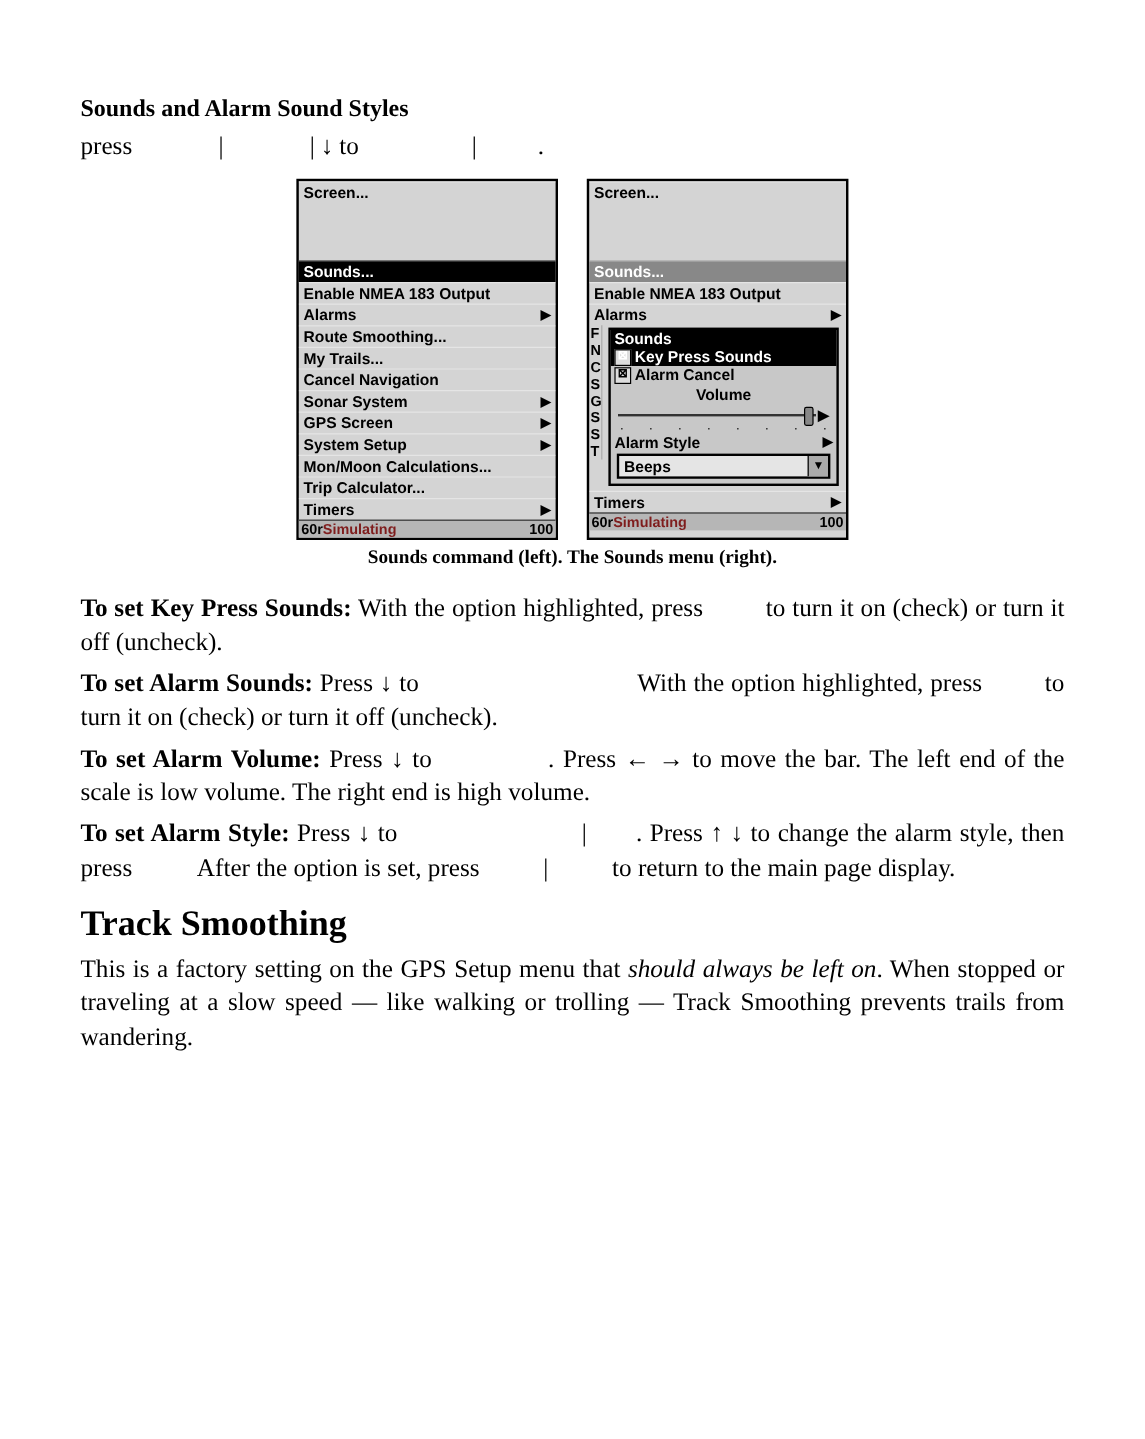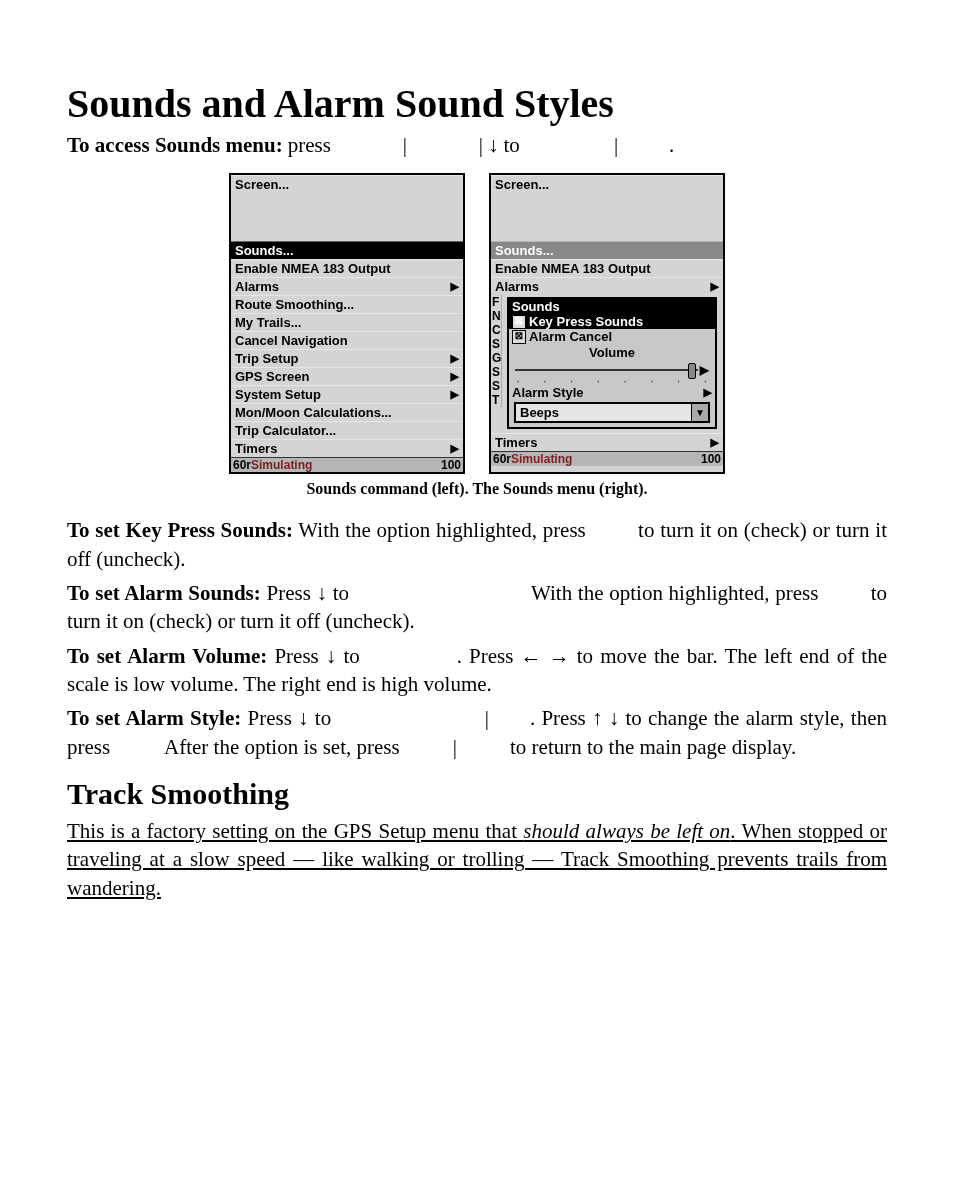--- a/index.html
+++ b/index.html
@@ -6,21 +6,21 @@
     font-family: Georgia, 'Times New Roman', serif;
     font-size: 21px;
     max-width: 820px;
     margin: 0 auto;
     padding: 80px 60px 40px 60px;
     color: #000;
     background: #fff;
   }
   h1 {
     font-family: 'Century Schoolbook', Georgia, serif;
-    font-size: 40px;
+    font-size: 20px;
     font-weight: bold;
     margin: 0 0 4px 0;
   }
   h2 {
     font-family: 'Century Schoolbook', Georgia, serif;
     font-size: 30px;
     font-weight: bold;
     margin: 16px 0 4px 0;
   }
   .italic { font-style: italic; }
@@ -33,21 +33,21 @@
     gap: 5px;
     margin: 0 0 14px 0;
   }
   .figures-row {
     display: flex;
     justify-content: center;
     gap: 24px;
     margin: 10px 0 6px 0;
   }
   .device-screen {
-    width: 236px;
+    width: 218px;
     border: 2px solid #000;
     background: #d4d4d4;
     font-family: Arial, Helvetica, sans-serif;
     font-size: 13px;
     font-weight: bold;
     display: flex;
     flex-direction: column;
     box-sizing: border-box;
   }
   .menu-item {
@@ -197,21 +197,20 @@
     border-right: 1px solid rgba(0,0,0,0.2);
     padding: 0 1px;
   }
 </style>
 </head>
 <body>
 
 <h1>Sounds and Alarm Sound Styles</h1>
 
 <div class="access-line bodytext">
-  <span class="leadbold">To access Sounds menu:</span>
   <span> press </span>
   <span class="smallcaps" style="color:transparent;">MENU</span>
   <span>|</span>
   <span class="smallcaps" style="color:transparent;">MENU</span>
   <span>|</span>
   <span>↓</span>
   <span> to </span>
   <span class="smallcaps" style="color:transparent;">SOUNDS</span>
   <span>|</span>
   <span class="smallcaps" style="color:transparent;">ENT</span>
@@ -238,21 +237,21 @@
         <div class="menu-item">
           <span>Route Smoothing...</span>
         </div>
         <div class="menu-item">
           <span>My Trails...</span>
         </div>
         <div class="menu-item">
           <span>Cancel Navigation</span>
         </div>
         <div class="menu-item">
-          <span>Trip Setup</span>
+          <span>Sonar System</span>
           <span class="triangle">▶</span>
         </div>
         <div class="menu-item">
           <span>GPS Screen</span>
           <span class="triangle">▶</span>
         </div>
         <div class="menu-item">
           <span>System Setup</span>
           <span class="triangle">▶</span>
         </div>
@@ -370,15 +369,15 @@
 <p class="bodytext">
   <span class="leadbold">To set Alarm Volume:</span><span> Press ↓ to </span><span class="smallcaps" style="color:transparent;">VOLUME</span><span>. Press ← → to move the bar. The left end of the scale is low volume. The right end is high volume.</span>
 </p>
 
 <p class="bodytext">
   <span class="leadbold">To set Alarm Style:</span><span> Press ↓ to </span><span class="smallcaps" style="color:transparent;">ALARM STYLE</span><span>|</span><span class="smallcaps" style="color:transparent;">ENT</span><span>. Press ↑ ↓ to change the alarm style, then press </span><span class="smallcaps" style="color:transparent;">ENT.</span><span> After the option is set, press </span><span class="smallcaps" style="color:transparent;">EXIT</span><span>|</span><span class="smallcaps" style="color:transparent;">EXIT</span><span> to return to the main page display.</span>
 </p>
 
 <h2>Track Smoothing</h2>
 
-<p class="bodytext" style="text-align:justify;text-decoration:underline;">
+<p class="bodytext" style="text-align:justify;">
   <span>This is a factory setting on the GPS Setup menu that </span><span class="italic">should always be left on</span><span>. When stopped or traveling at a slow speed — like walking or trolling — Track Smoothing prevents trails from wandering.</span>
 </p>
 
 </body></html>

